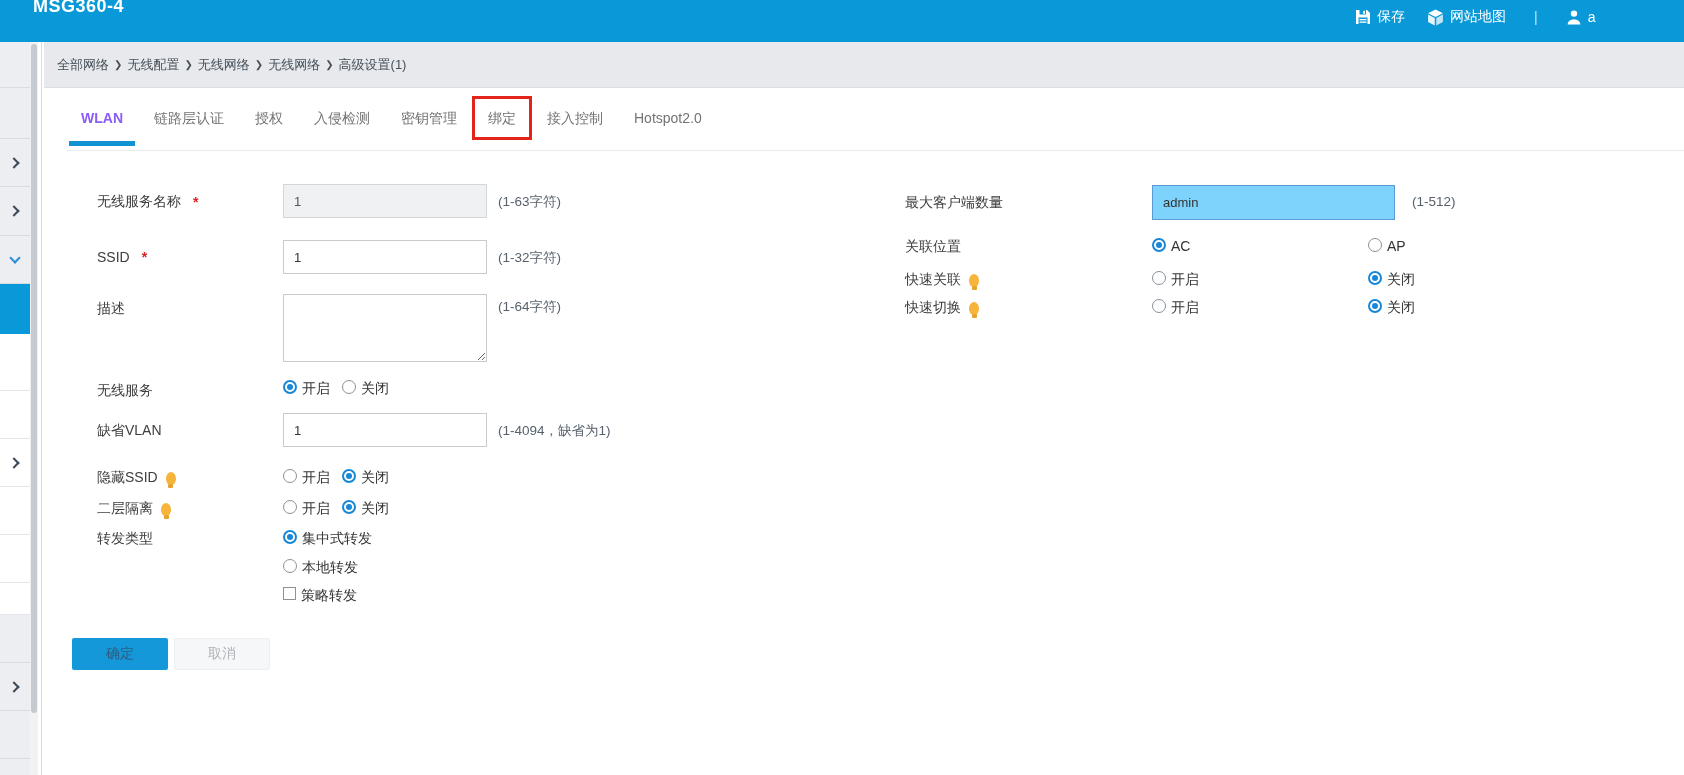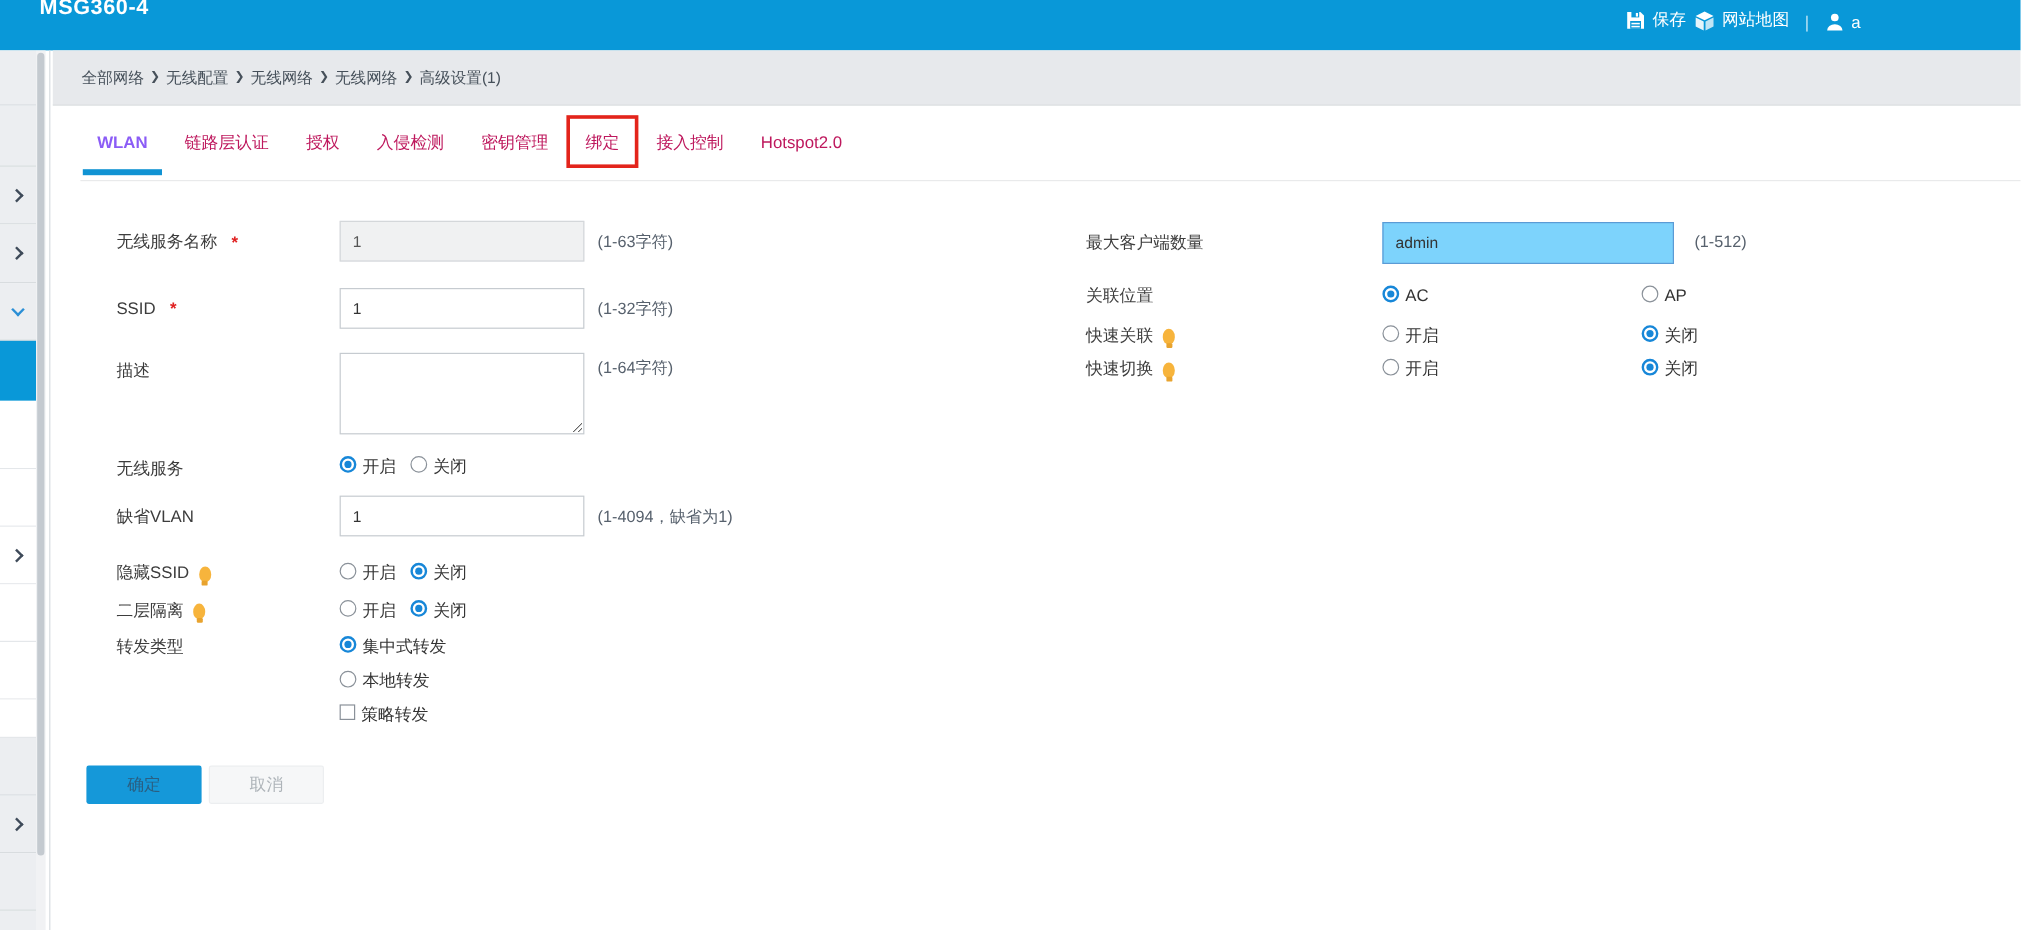--- a/index.html
+++ b/index.html
@@ -5,42 +5,42 @@
   * { margin:0; padding:0; box-sizing:border-box; }
   html,body { background:#fff; }
   #app {
     position:relative; width:1684px; height:775px; overflow:hidden;
     font-family:"Liberation Sans","DejaVu Sans",sans-serif;
     color:#3d3d3d; background:#fff;
   }
   
   .topbar { position:absolute; left:0; top:0; width:1684px; height:42px; background:#0998d8; }
   .logo { position:absolute; left:33px; top:-4px; color:#fff; font-size:18px; font-weight:bold; letter-spacing:.5px; }
-  .top-actions { position:absolute; left:1355px; top:8px; display:flex; align-items:flex-end; gap:7px; color:#fff; font-size:14px; }
+  .top-actions { position:absolute; left:1355px; top:8px; display:flex; align-items:center; gap:22px; color:#fff; font-size:14px; }
   .top-item { display:flex; align-items:center; gap:6px; cursor:pointer; }
   .top-divider { color:#bfe4f5; padding:0 6px; font-size:14px; }
   
   .sb-cell { position:absolute; left:0; width:30px; display:flex; align-items:center; justify-content:center; }
   .sb-cell.g { background:#eceef1; border-bottom:1px solid #d8dcdf; }
   .sb-cell.w { background:#ffffff; border-bottom:1px solid #e4e7ea; }
   .sb-cell.b { background:#0998d8; border-bottom:none; }
   .chev { width:8px; height:8px; border-top:2px solid #3e4a59; border-right:2px solid #3e4a59; transform:rotate(45deg); margin-left:-3px; }
   .chev.down { transform:rotate(135deg); border-color:#2b8fd6; margin-left:0; margin-top:-3px; }
   .vscroll { position:absolute; left:30px; top:42px; width:8px; height:733px; background:#f1f2f4; }
   .vthumb { position:absolute; left:1px; top:2px; width:6px; height:669px; background:#c4cad0; border-radius:3px; }
   .vsep { position:absolute; left:41px; top:42px; width:1px; height:733px; background:#d8dce0; }
   
   .breadcrumb { position:absolute; left:44px; top:42px; width:1640px; height:46px; background:#e7e9ec;
-    border-bottom:1px solid #dcdfe2; display:flex; align-items:center; padding-left:24px;
+    border-bottom:1px solid #dcdfe2; display:flex; align-items:center; padding-left:13px;
     font-size:13px; color:#46505a; }
   .crumb-sep { margin:0 5px; font-size:10px; color:#46505a; font-weight:bold; }
   
   .tabline { position:absolute; left:67px; top:150px; width:1617px; height:1px; background:#e9eaeb; }
   .tabs { position:absolute; left:81px; top:110px; display:flex; gap:31px; font-size:14px; }
-  .tab { color:#be185d; cursor:pointer; position:relative; white-space:nowrap; }
+  .tab { color:#737373; cursor:pointer; position:relative; white-space:nowrap; }
   .tab.active { color:#8b5cf6; font-weight:bold; }
   .tab.active .underline { position:absolute; left:-12px; right:-12px; bottom:-18px; height:5px; background:#1193d3; }
   .frame { position:absolute; left:-16px; right:-16px; top:-14px; bottom:-12px; border:3px solid #e3241b; pointer-events:none; }
   
   .flabel { position:absolute; font-size:14px; color:#3d3d3d; display:flex; align-items:center; gap:8px; white-space:nowrap; }
   .req { color:#e02020; font-weight:bold; margin-left:4px; }
   .bulb { width:10px; height:13px; background:#f7b43c; border-radius:50% 50% 46% 46%; position:relative; display:inline-block; }
   .bulb::after { content:''; position:absolute; bottom:-3px; left:2.5px; width:5px; height:4px; background:#e8a32e; border-radius:1px; }
   .tinput { position:absolute; height:34px; width:204px; border:1px solid #c6cbd0; background:#fff;
     font-family:inherit; font-size:13px; color:#333; padding:0 10px; outline:none; }

